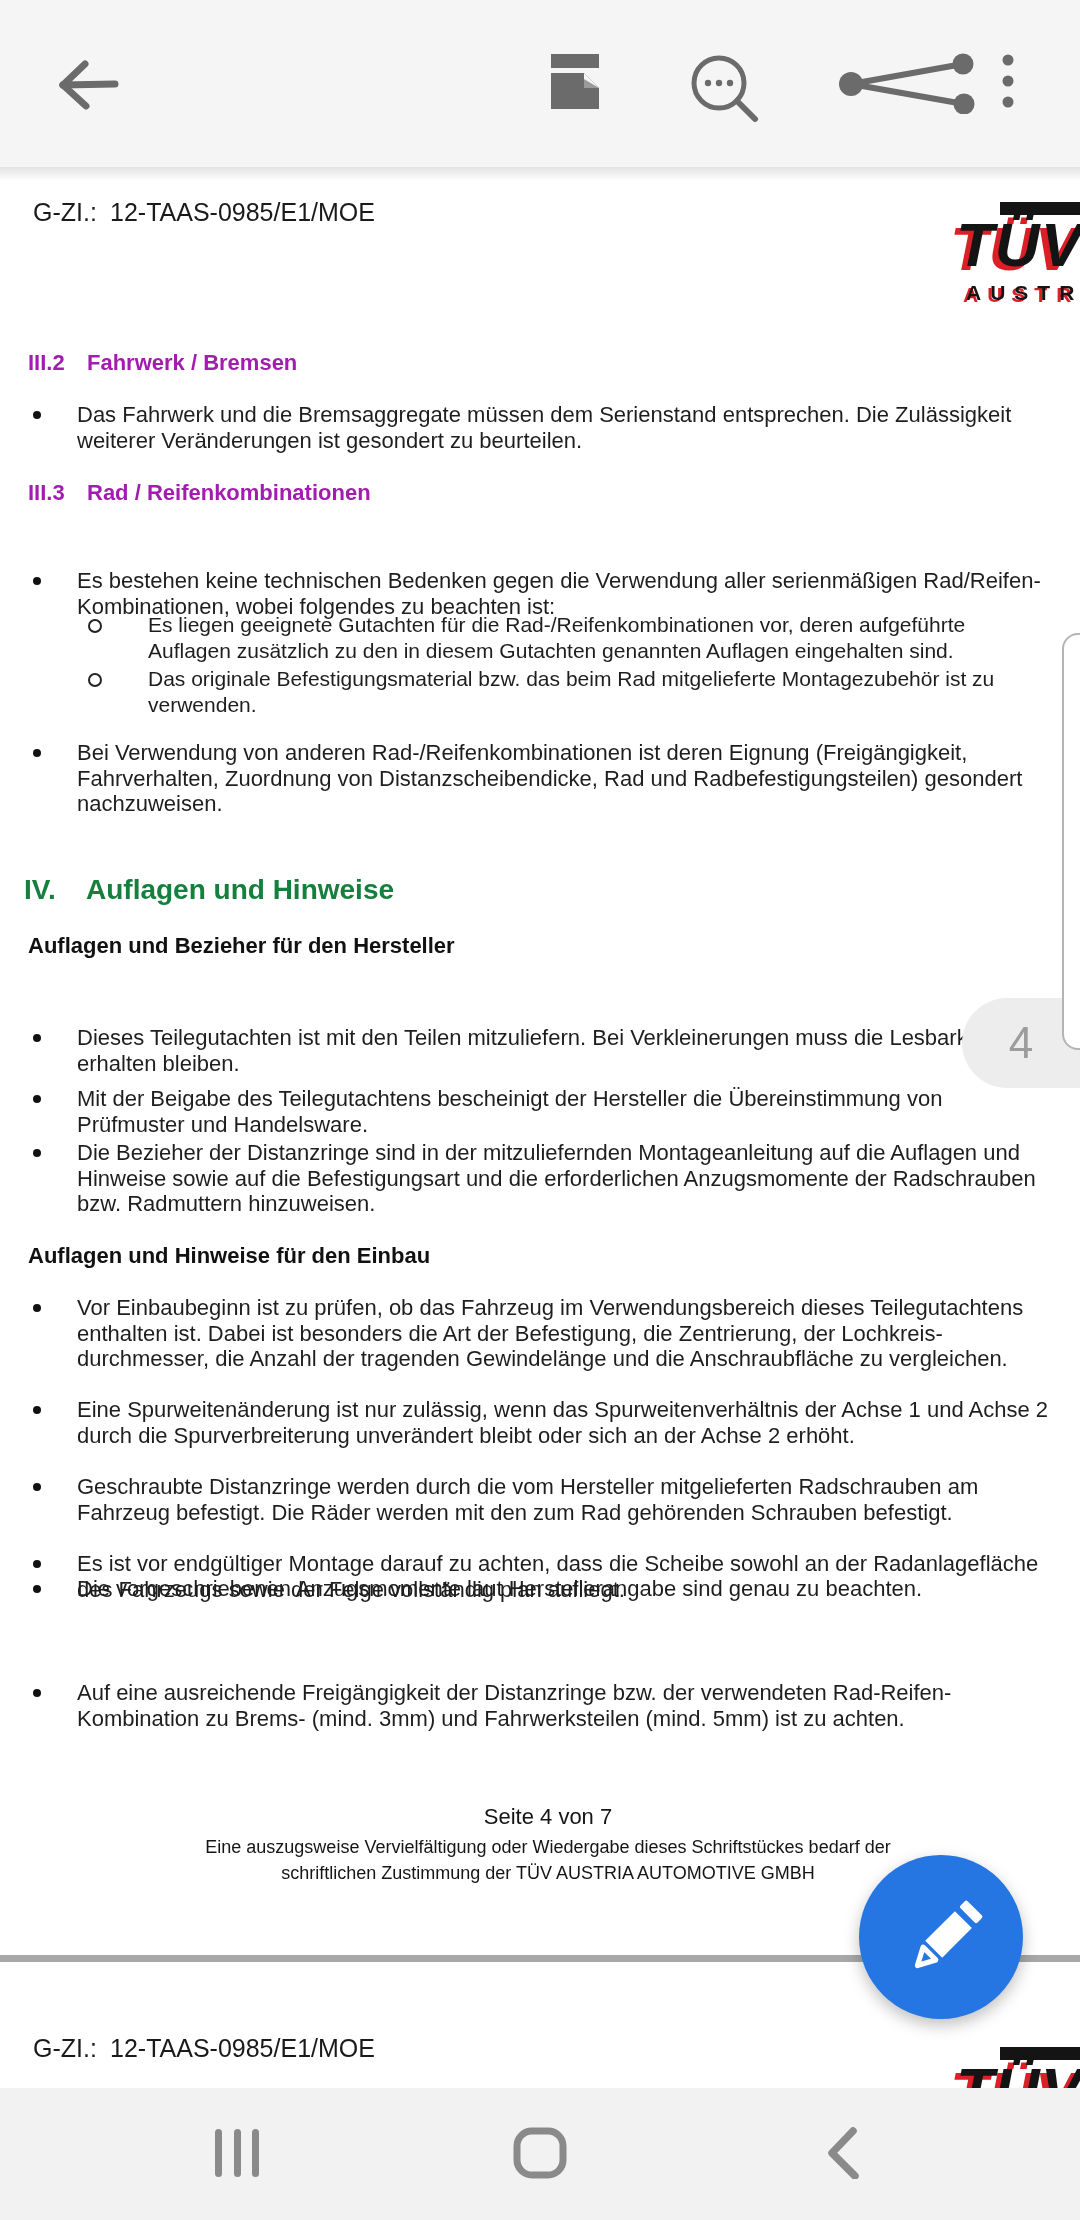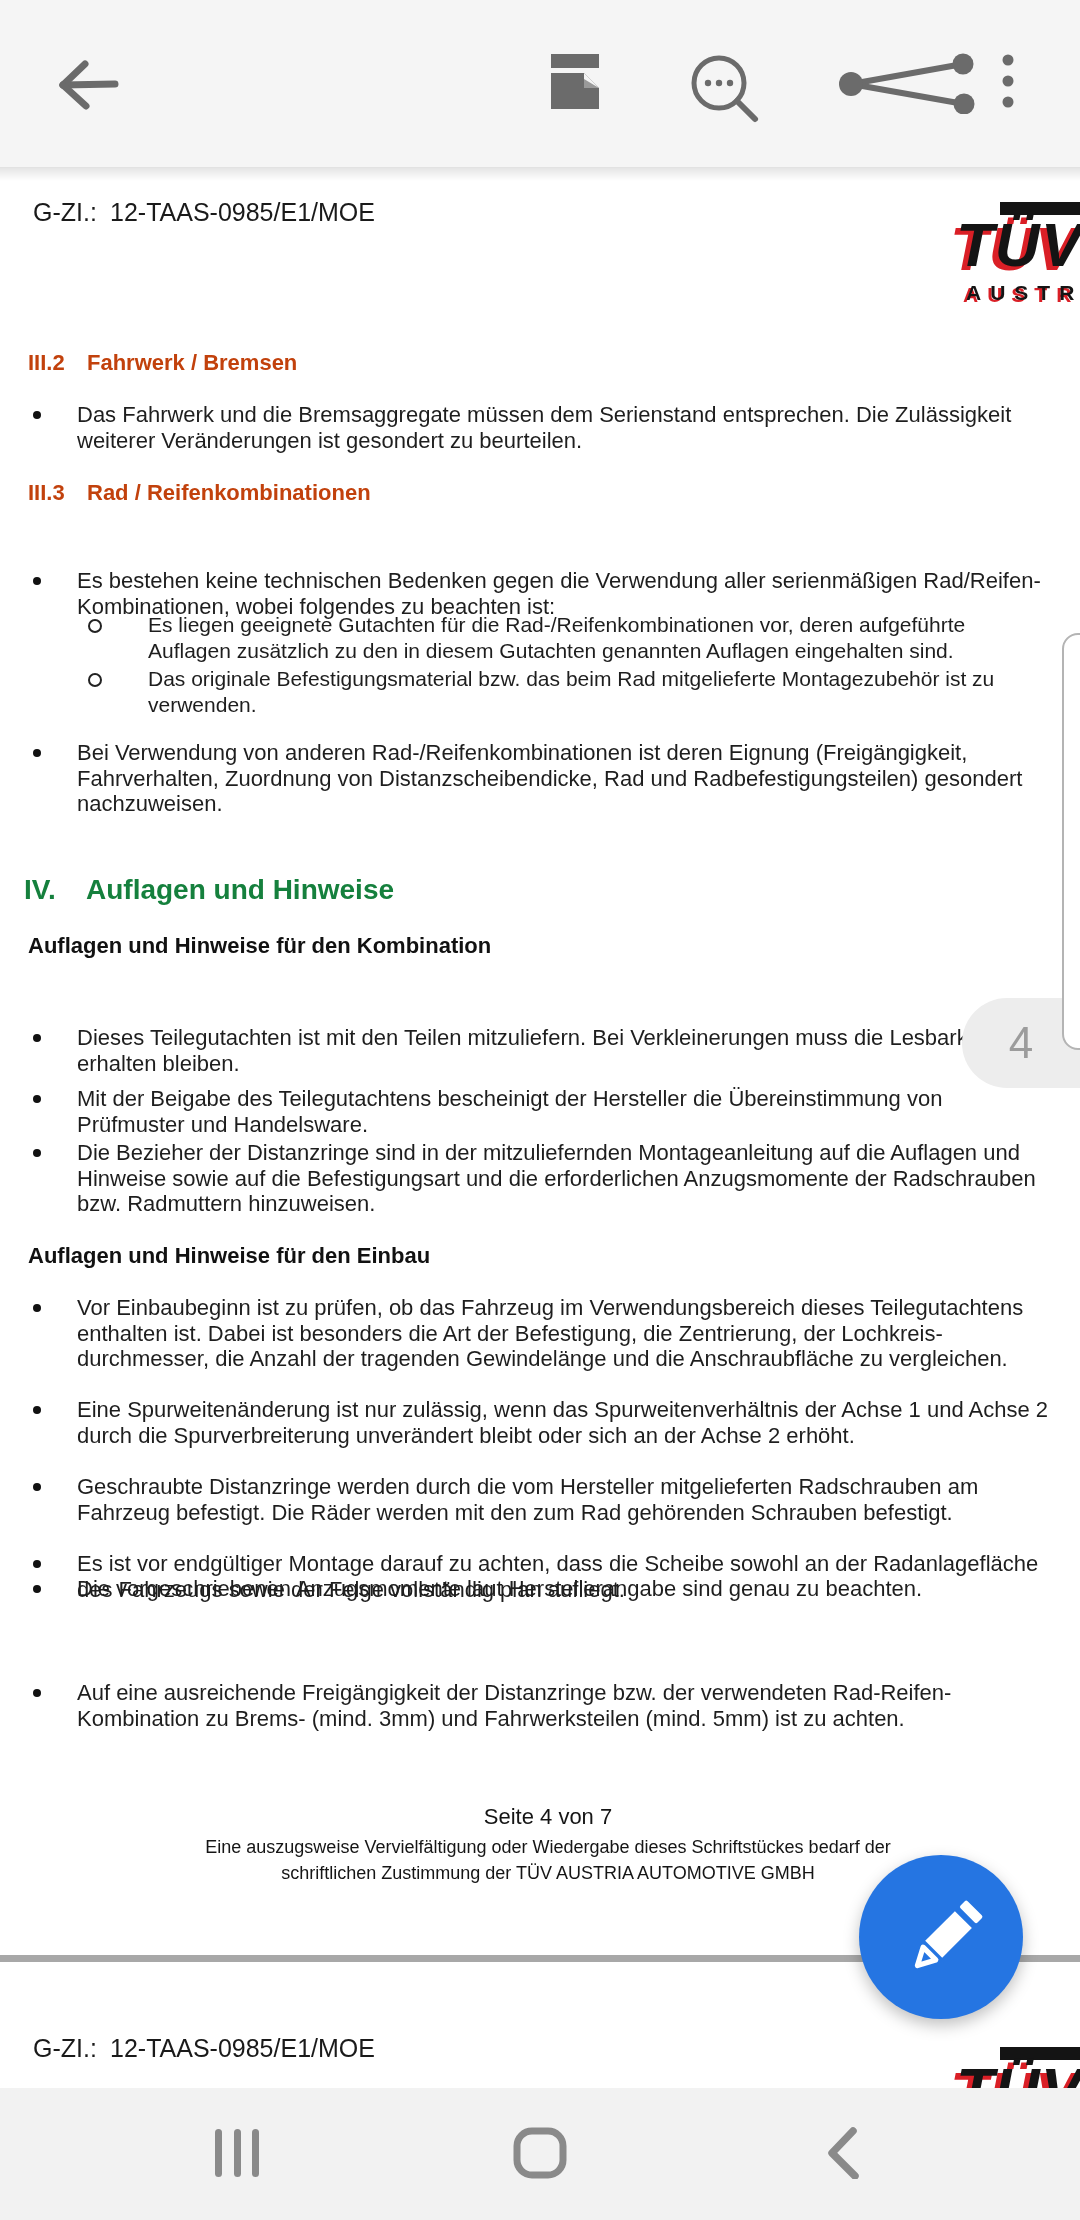--- a/index.html
+++ b/index.html
@@ -9,21 +9,21 @@
   .toolbar{position:absolute;top:0;left:0;width:1080px;height:167px;background:#f5f5f5;
            border-bottom:1px solid #e2e2e2;z-index:30;}
   .toolbar-shadow{position:absolute;top:168px;left:0;width:1080px;height:13px;z-index:29;
            background:linear-gradient(to bottom,rgba(0,0,0,0.10),rgba(0,0,0,0));}
   .tbtn{position:absolute;background:none;border:none;padding:0;margin:0;cursor:pointer;}
   
   .doc{position:absolute;top:180px;left:0;width:1080px;height:1900px;}
   .pre{white-space:pre-wrap;}
   .gzi{position:absolute;left:33px;font-size:25px;line-height:30px;color:#1a1a1a;}
   .gzi .lbl{display:inline-block;width:77px;}
-  .h3{position:absolute;left:28px;font-size:22px;font-weight:bold;line-height:26px;color:#c2410c;}
+  .h3{position:absolute;left:28px;font-size:22px;font-weight:bold;line-height:26px;color:#a21caf;}
   .h3 .num{display:inline-block;width:59px;}
   .h2{position:absolute;left:24px;font-size:28px;font-weight:bold;line-height:32px;color:#15803d;}
   .h2 .num{display:inline-block;width:62px;}
   .sub-h{position:absolute;left:28px;font-size:22px;font-weight:bold;line-height:26px;color:#111;}
   .para{position:absolute;left:28px;padding-left:49px;font-size:22px;line-height:25.5px;}
   .bdot{position:absolute;left:5px;top:9px;width:8px;height:8px;border-radius:50%;background:#111;}
   .subitem{position:absolute;left:88px;padding-left:60px;font-size:21px;line-height:25.5px;}
   .scircle{position:absolute;left:0;top:7px;width:10px;height:10px;border:2px solid #222;border-radius:50%;}
   .footer{position:absolute;left:8px;top:1800px;width:1080px;text-align:center;color:#151515;}
   .footer .fpage{font-size:22px;line-height:34px;}
@@ -160,21 +160,21 @@
       <span class="bdot"></span>
       <div class="pre">Bei Verwendung von anderen Rad-/Reifenkombinationen ist deren Eignung (Freigängigkeit,
 Fahrverhalten, Zuordnung von Distanzscheibendicke, Rad und Radbefestigungsteilen) gesondert
 nachzuweisen.</div>
     </div>
 
     <div class="h2" style="top:694px;">
       <span class="num">IV.</span><span>Auflagen und Hinweise</span>
     </div>
 
-    <div class="sub-h" style="top:753px;">Auflagen und Hinweise für den Kombination</div>
+    <div class="sub-h" style="top:753px;">Auflagen und Bezieher für den Hersteller</div>
 
     <div class="para" style="top:805px;margin-top:40px;">
       <span class="bdot"></span>
       <div class="pre">Dieses Teilegutachten ist mit den Teilen mitzuliefern. Bei Verkleinerungen muss die Lesbarkeit
 erhalten bleiben.</div>
     </div>
     <div class="para" style="top:882px;margin-top:24px;">
       <span class="bdot"></span>
       <div class="pre">Mit der Beigabe des Teilegutachtens bescheinigt der Hersteller die Übereinstimmung von
 Prüfmuster und Handelsware.</div>

